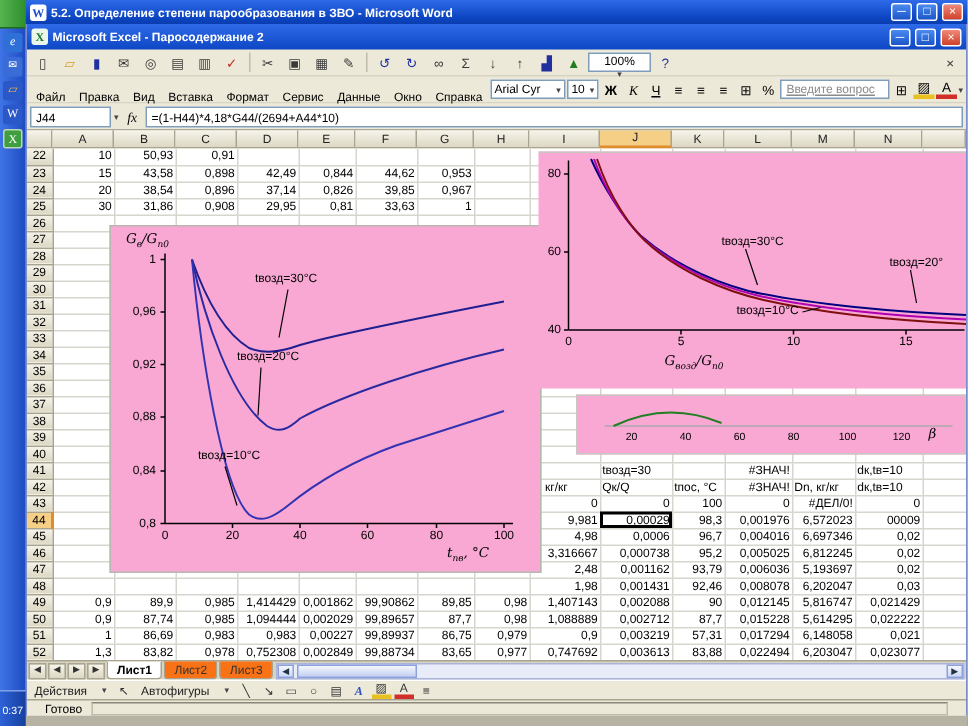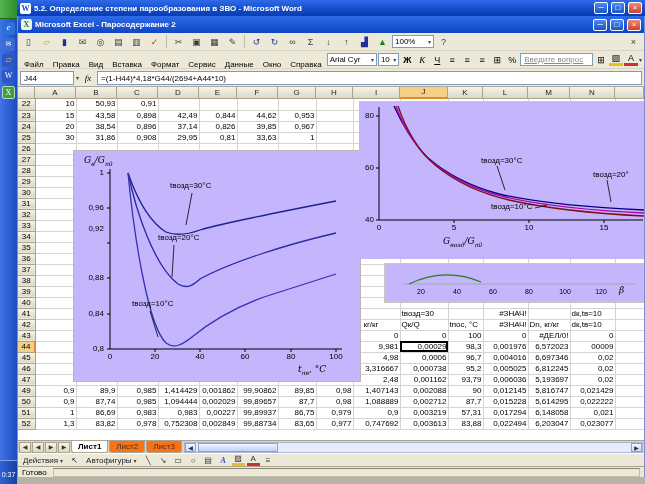--- a/index.html
+++ b/index.html
@@ -26,21 +26,21 @@
 .wbtn{width:14px;height:12px;border:1px solid #fff;border-radius:2px;background:linear-gradient(#4a8af0,#1c56c8);color:#fff;font-size:8px;line-height:9px;text-align:center;}
 .wbtn.close{background:linear-gradient(#ef8a7a,#d04028);}
 
 .excel{position:absolute;left:0;top:16px;width:628px;height:461px;background:#ece9d8;border-left:1px solid #7a8ecf;border-right:1px solid #7a8ecf;}
 .etitle{height:17px;background:linear-gradient(180deg,#2f6ae8,#0d47c4);display:flex;align-items:center;padding:0 3px;gap:3px;}
 .etitle .ttext{color:#fff;font-size:8px;font-weight:bold;flex:1;white-space:nowrap;overflow:hidden;}
 
 .tbar{height:18px;display:flex;align-items:center;padding:0 2px;gap:1px;border-bottom:1px solid #d8d4c4;}
 .tb{min-width:17px;height:15px;display:flex;align-items:center;justify-content:center;font-size:9px;color:#3a3a3a;border:1px solid transparent;}
 .tbsep{width:1px;height:13px;background:#c0bcac;margin:0 2px;}
-.zoombox{width:42px;height:13px;background:#fff;border:1px solid #7f9db9;font-size:8px;display:flex;align-items:center;padding:0 2px;justify-content:space-between;}
+.zoombox{width:42px;height:13px;background:#fff;border:1px solid #7f9db9;font-size:8px;display:flex;align-items:center;padding:0 2px;justify-content:space-between;flex-direction:column;}
 .dd{font-size:6px;color:#444;}
 .c-navy{color:#20309f}.c-yellow{color:#d8a028}.c-red{color:#c03028}.c-green{color:#207f20}
 
 .menubar{height:18px;display:flex;align-items:center;padding:0 2px;border-bottom:1px solid #d8d4c4;font-size:8px;gap:1px;}
 .mi{padding:2px 4px;white-space:nowrap;margin-top:10px;}
 .fontbox{width:58px;height:13px;background:#fff;border:1px solid #7f9db9;display:flex;align-items:center;justify-content:space-between;padding:0 2px;font-size:8px;white-space:nowrap;overflow:hidden;}
 .sizebox{width:24px;height:13px;background:#fff;border:1px solid #7f9db9;display:flex;align-items:center;justify-content:space-between;padding:0 2px;font-size:8px;}
 .fbtn{min-width:14px;height:14px;display:flex;align-items:center;justify-content:center;font-size:9px;}
 .fbtn.b{font-weight:bold}.fbtn.i{font-style:italic;font-family:"Liberation Serif",serif}.fbtn.u{text-decoration:underline}
 .askbox{width:84px;height:13px;background:#fff;border:1px solid #7f9db9;color:#8a8a8a;font-size:8px;padding:0 3px;line-height:12px;white-space:nowrap;overflow:hidden;margin-left:auto;text-decoration:underline;}
@@ -57,21 +57,21 @@
 .chc.sel{background:#f6cf87;border-bottom:2px solid #de8c2e;line-height:9px;}
 
 .gridwrap{position:relative;height:341px;background:#fff;overflow:hidden;}
 table.sheet{border-collapse:collapse;table-layout:fixed;width:626px;}
 table.sheet td{height:11px;font-size:8px;line-height:10px;text-align:right;padding:0 1px 0 0;border-right:1px solid #d6d6ce;border-bottom:1px solid #d6d6ce;white-space:nowrap;overflow:hidden;color:#000;}
 table.sheet td.rh{background:linear-gradient(#f6f4ea,#ddd8c4);border-right:1px solid #a8a48f;border-bottom:1px solid #a8a48f;text-align:center;padding:0;}
 table.sheet td.rh.sel{background:#f6cf87;border-right:2px solid #de8c2e;}
 table.sheet td.ac{outline:2px solid #000;outline-offset:-2px;}
 table.sheet td.tl{text-align:left;padding-left:1px;}
 
-.chart{position:absolute;background:#c4b5fd;z-index:5;}
+.chart{position:absolute;background:#f9a8d4;z-index:5;}
 .chart svg{position:absolute;left:0;top:0;}
 .chart-left{left:55px;top:51px;width:288px;height:232px;border:1px solid #b8b8b0;}
 .chart-right{left:341px;top:2px;width:285px;height:158px;border-top:1px solid #c8c8c0;}
 .chart-small{left:366px;top:164px;width:260px;height:40px;border:1px solid #c8c8c0;}
 .yt{position:absolute;width:30px;text-align:right;font-size:8px;color:#000;}
 .yt2{position:absolute;width:15px;text-align:right;font-size:8px;color:#000;}
 .xt{position:absolute;width:24px;text-align:center;font-size:8px;color:#000;}
 .xt2{position:absolute;width:16px;text-align:center;font-size:8px;color:#000;}
 .xt3{position:absolute;width:18px;text-align:center;font-size:7px;color:#000;}
 .slabel{position:absolute;font-size:8px;white-space:nowrap;color:#000;}
@@ -81,25 +81,25 @@
 .tabsrow{height:13px;display:flex;align-items:center;background:#d8d4c4;border-top:1px solid #a8a48f;padding-left:1px;gap:1px;}
 .tnav{width:12px;height:11px;background:linear-gradient(#f6f4ea,#ddd8c4);border:1px solid #a8a48f;font-size:6px;line-height:9px;text-align:center;color:#333;}
 .stab{height:12px;padding:0 6px;font-size:8px;line-height:11px;background:#f97316;border:1px solid #a8a48f;border-top:none;border-radius:0 0 3px 3px;color:#333;}
 .stab.active{background:#fff;font-weight:bold;color:#000;}
 .hscroll{flex:1;height:11px;margin:0 1px;background:#e8ecf8;border:1px solid #aab4d8;display:flex;align-items:center;}
 .sarrow{width:11px;height:9px;background:linear-gradient(#f4f7ff,#ccd8f4);border:1px solid #8ba0dc;font-size:6px;line-height:8px;text-align:center;color:#234;}
 .thumb{width:80px;height:9px;background:linear-gradient(#f4f7ff,#c2cff2);border:1px solid #8ba0dc;margin-left:2px;}
 .strack{flex:1;}
 
 .drawbar{height:13px;display:flex;align-items:center;background:#ece9d8;border-top:1px solid #fff;padding:0 2px;gap:2px;font-size:8px;}
-.dbtn{height:12px;display:flex;align-items:center;padding:0 3px;gap:2px;color:#222;text-align:right;}
+.dbtn{height:12px;display:flex;align-items:center;padding:0 3px;gap:10px;color:#222;text-align:right;}
 .dic{min-width:13px;height:12px;display:flex;align-items:center;justify-content:center;font-size:8px;color:#333;}
 .wa{font-family:"Liberation Serif",serif;font-style:italic;font-weight:bold;color:#3050c0;}
 
-.statusbar{height:11px;background:#ece9d8;border-top:1px solid #a8a48f;display:flex;align-items:center;font-size:8px;padding:0 4px;gap:6px;}
+.statusbar{height:11px;background:#ece9d8;border-top:1px solid #a8a48f;display:flex;align-items:center;font-size:8px;padding:0 12px;gap:6px;}
 .spanel{border:1px solid #c0bcac;border-top-color:#8a8678;height:9px;flex:1;}
 </style>
 </head>
 <body>
 
 <div class="screen">
 
   <div class="vtaskbar">
     <div class="startbtn"></div>
     <div class="ql ie"><span>e</span></div>
@@ -703,20 +703,38 @@
                 <td></td>
                 <td>2,48</td>
                 <td>0,001162</td>
                 <td>93,79</td>
                 <td>0,006036</td>
                 <td>5,193697</td>
                 <td>0,02</td>
                 <td></td>
               </tr>
               <tr>
+                <td class="rh">48</td>
+                <td></td>
+                <td></td>
+                <td></td>
+                <td></td>
+                <td></td>
+                <td></td>
+                <td></td>
+                <td></td>
+                <td>1,98</td>
+                <td>0,001431</td>
+                <td>92,46</td>
+                <td>0,008078</td>
+                <td>6,202047</td>
+                <td>0,03</td>
+                <td></td>
+              </tr>
+              <tr>
                 <td class="rh">49</td>
                 <td>0,9</td>
                 <td>89,9</td>
                 <td>0,985</td>
                 <td>1,414429</td>
                 <td>0,001862</td>
                 <td>99,90862</td>
                 <td>89,85</td>
                 <td>0,98</td>
                 <td>1,407143</td>
@@ -802,21 +820,21 @@
             <path d="M54,22 C62,45 74,70 92,81 C102,85 112,84 126,79 C150,72 200,62 262,50" fill="none" stroke-width="1.3" stroke="#1f1f8f"></path>
             <path d="M54,22 C62,60 80,115 104,133 C114,139 120,133 126,128 C155,112 210,94 262,82" fill="none" stroke-width="1.3" stroke="#2a2aa0"></path>
             <path d="M54,22 C60,85 74,175 92,192 C100,198 108,194 118,186 C140,168 165,155 190,146 C215,138 240,130 262,123" fill="none" stroke-width="1.3" stroke="#3333b2"></path>
             <line x1="118" y1="42" x2="112" y2="74" stroke="#000" stroke-width="0.8"></line>
             <line x1="100" y1="94" x2="98" y2="126" stroke="#000" stroke-width="0.8"></line>
             <line x1="76" y1="160" x2="84" y2="186" stroke="#000" stroke-width="0.8"></line>
           </svg>
           <span class="mtitle" style="left:10px;top:4px"><span>G</span><sub>в</sub><span>/G</span><sub>п0</sub></span>
           <span class="yt" style="left:0;top:17px">1</span>
           <span class="yt" style="left:0;top:52px">0,96</span>
-          <span class="yt" style="left:0;top:73px">0,92</span>
+          <span class="yt" style="left:0;top:87px">0,92</span>
           <span class="yt" style="left:0;top:122px">0,88</span>
           <span class="yt" style="left:0;top:158px">0,84</span>
           <span class="yt" style="left:0;top:193px">0,8</span>
           <span class="xt" style="left:24px;top:201px">0</span>
           <span class="xt" style="left:69px;top:201px">20</span>
           <span class="xt" style="left:114px;top:201px">40</span>
           <span class="xt" style="left:159px;top:201px">60</span>
           <span class="xt" style="left:205px;top:201px">80</span>
           <span class="xt" style="left:250px;top:201px">100</span>
           <span class="mtitle" style="left:224px;top:213px"><span>t</span><sub>пв</sub><span>, °C</span></span>

